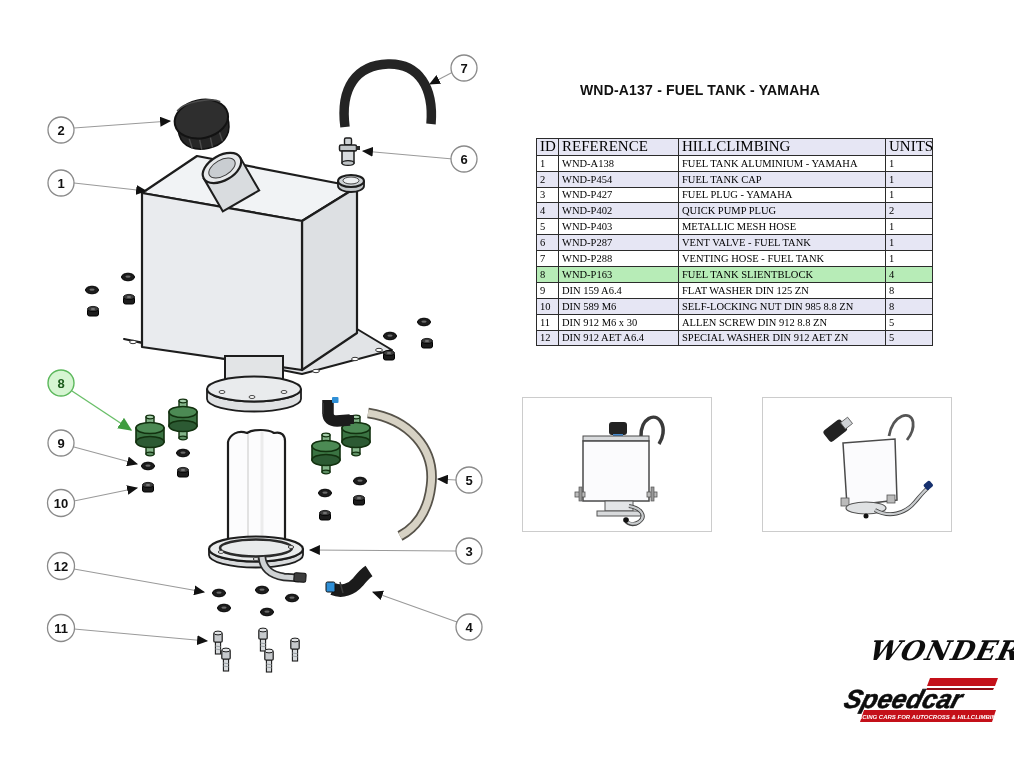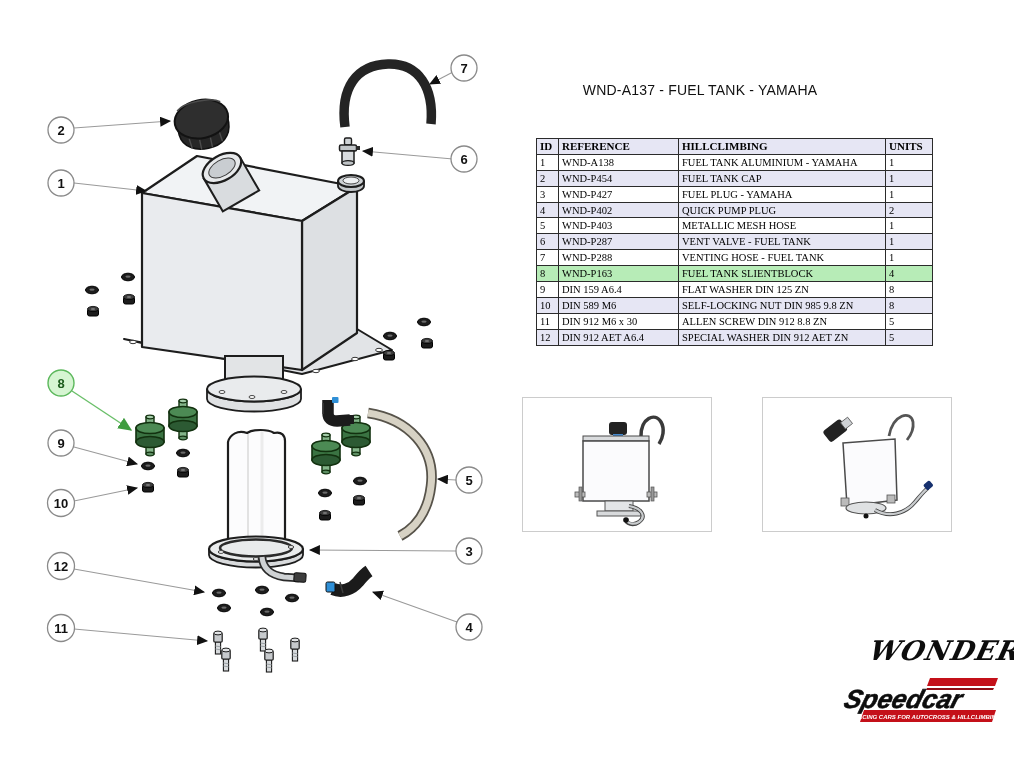--- a/index.html
+++ b/index.html
@@ -1,27 +1,27 @@
 <!DOCTYPE html>
 <html style="--stripe: #e6e6f4; --hl: #b7ecb7;"><head>
 <meta charset="utf-8">
 <style>
   html,body{margin:0;padding:0;background:#ffffff;}
   #page{position:relative;width:1024px;height:768px;background:#ffffff;overflow:hidden;
         font-family:"Liberation Sans",sans-serif;}
   #diagram-svg{position:absolute;left:0;top:0;}
   .title{position:absolute;left:504px;top:82px;width:392px;text-align:center;
-         font-family:"Liberation Sans",sans-serif;font-weight:normal;font-size:14px;color:#111;
+         font-family:"Liberation Sans",sans-serif;font-weight:bold;font-size:14px;color:#111;
          letter-spacing:.2px;}
   .bom{position:absolute;left:536px;top:138px;width:396px;}
   .bom table{border-collapse:collapse;width:396px;table-layout:fixed;
              font-family:"Liberation Serif",serif;font-size:10.5px;color:#000;}
   .bom th,.bom td{border:1px solid #2b2b2b;padding:0 3px;height:14.9px;line-height:1.05;
                   white-space:nowrap;overflow:hidden;text-align:left;}
-  .bom th{background:var(--stripe,#e6e6f4);font-size:11px;font-weight:bold;}
+  .bom th{background:var(--stripe,#e6e6f4);font-size:15px;font-weight:normal;}
   .bom tbody tr:nth-child(even) td{background:var(--stripe,#e6e6f4);}
   .bom tbody tr.hl td{background:var(--hl,#b7ecb7);}
   .thumb{position:absolute;width:188px;height:133px;border:1px solid #cccccc;background:#ffffff;}
   #thumb1{left:522px;top:397px;}
   #thumb2{left:762px;top:397px;}
   .logos{position:absolute;left:838px;top:612px;}
 </style>
 </head>
 <body>
 <div id="page">
@@ -329,21 +329,21 @@
           </tr>
       <tr>
             <td>9</td>
             <td>DIN 159 A6.4</td>
             <td>FLAT WASHER DIN 125 ZN</td>
             <td>8</td>
           </tr>
       <tr>
             <td>10</td>
             <td>DIN 589 M6</td>
-            <td>SELF-LOCKING NUT DIN 985 9.8 ZN</td>
+            <td>SELF-LOCKING NUT DIN 985 8.8 ZN</td>
             <td>8</td>
           </tr>
       <tr>
             <td>11</td>
             <td>DIN 912 M6 x 30</td>
             <td>ALLEN SCREW DIN 912 8.8 ZN</td>
             <td>5</td>
           </tr>
       <tr>
             <td>12</td>

